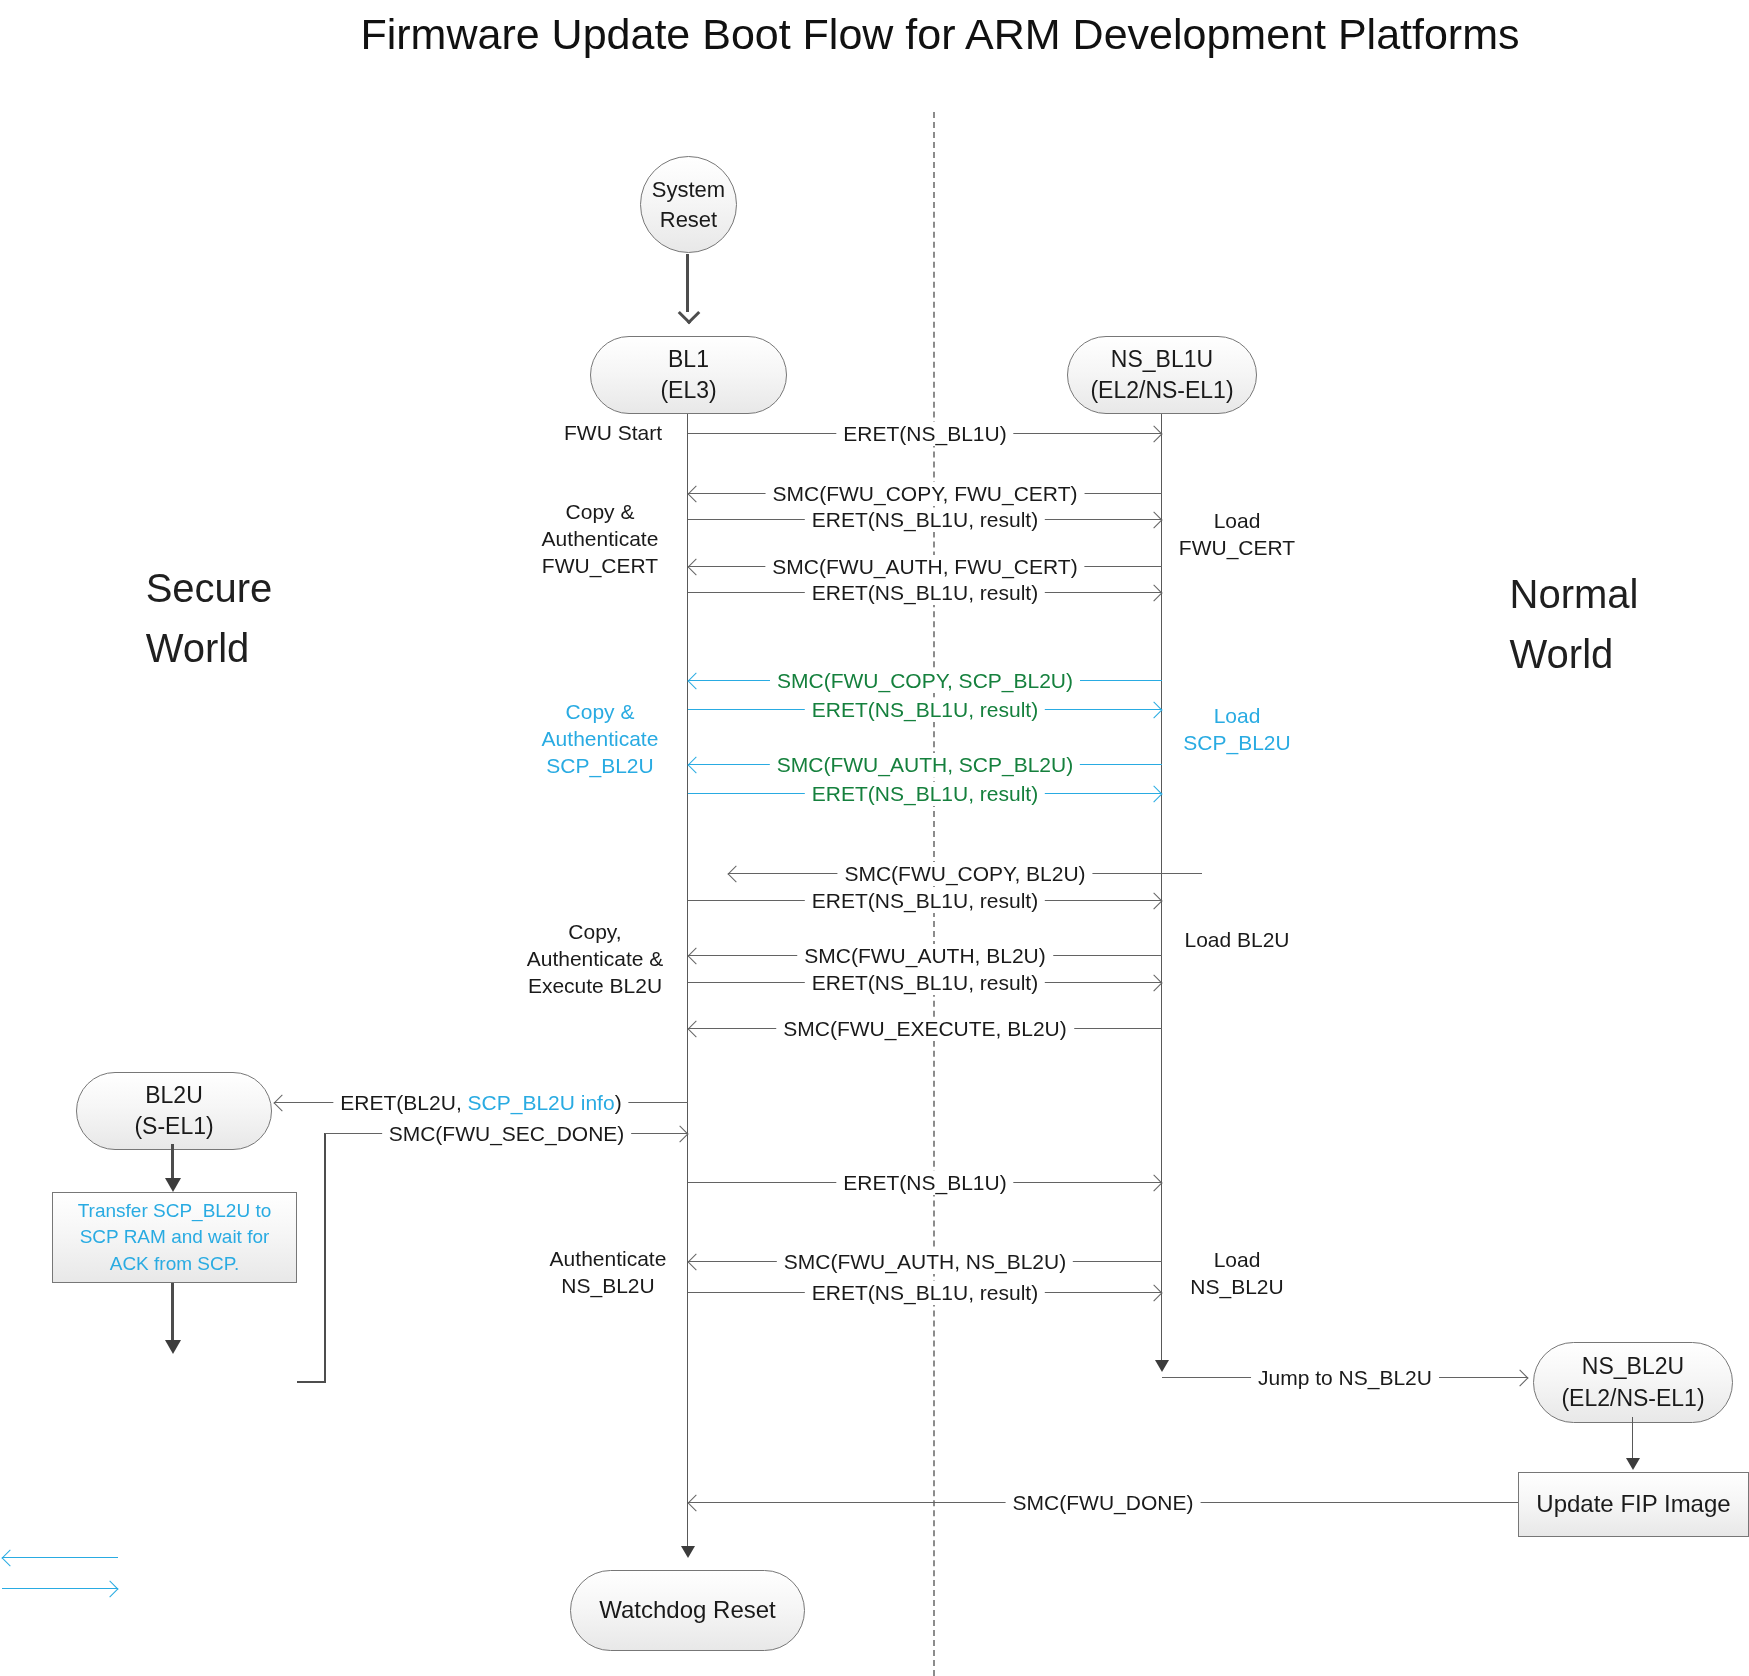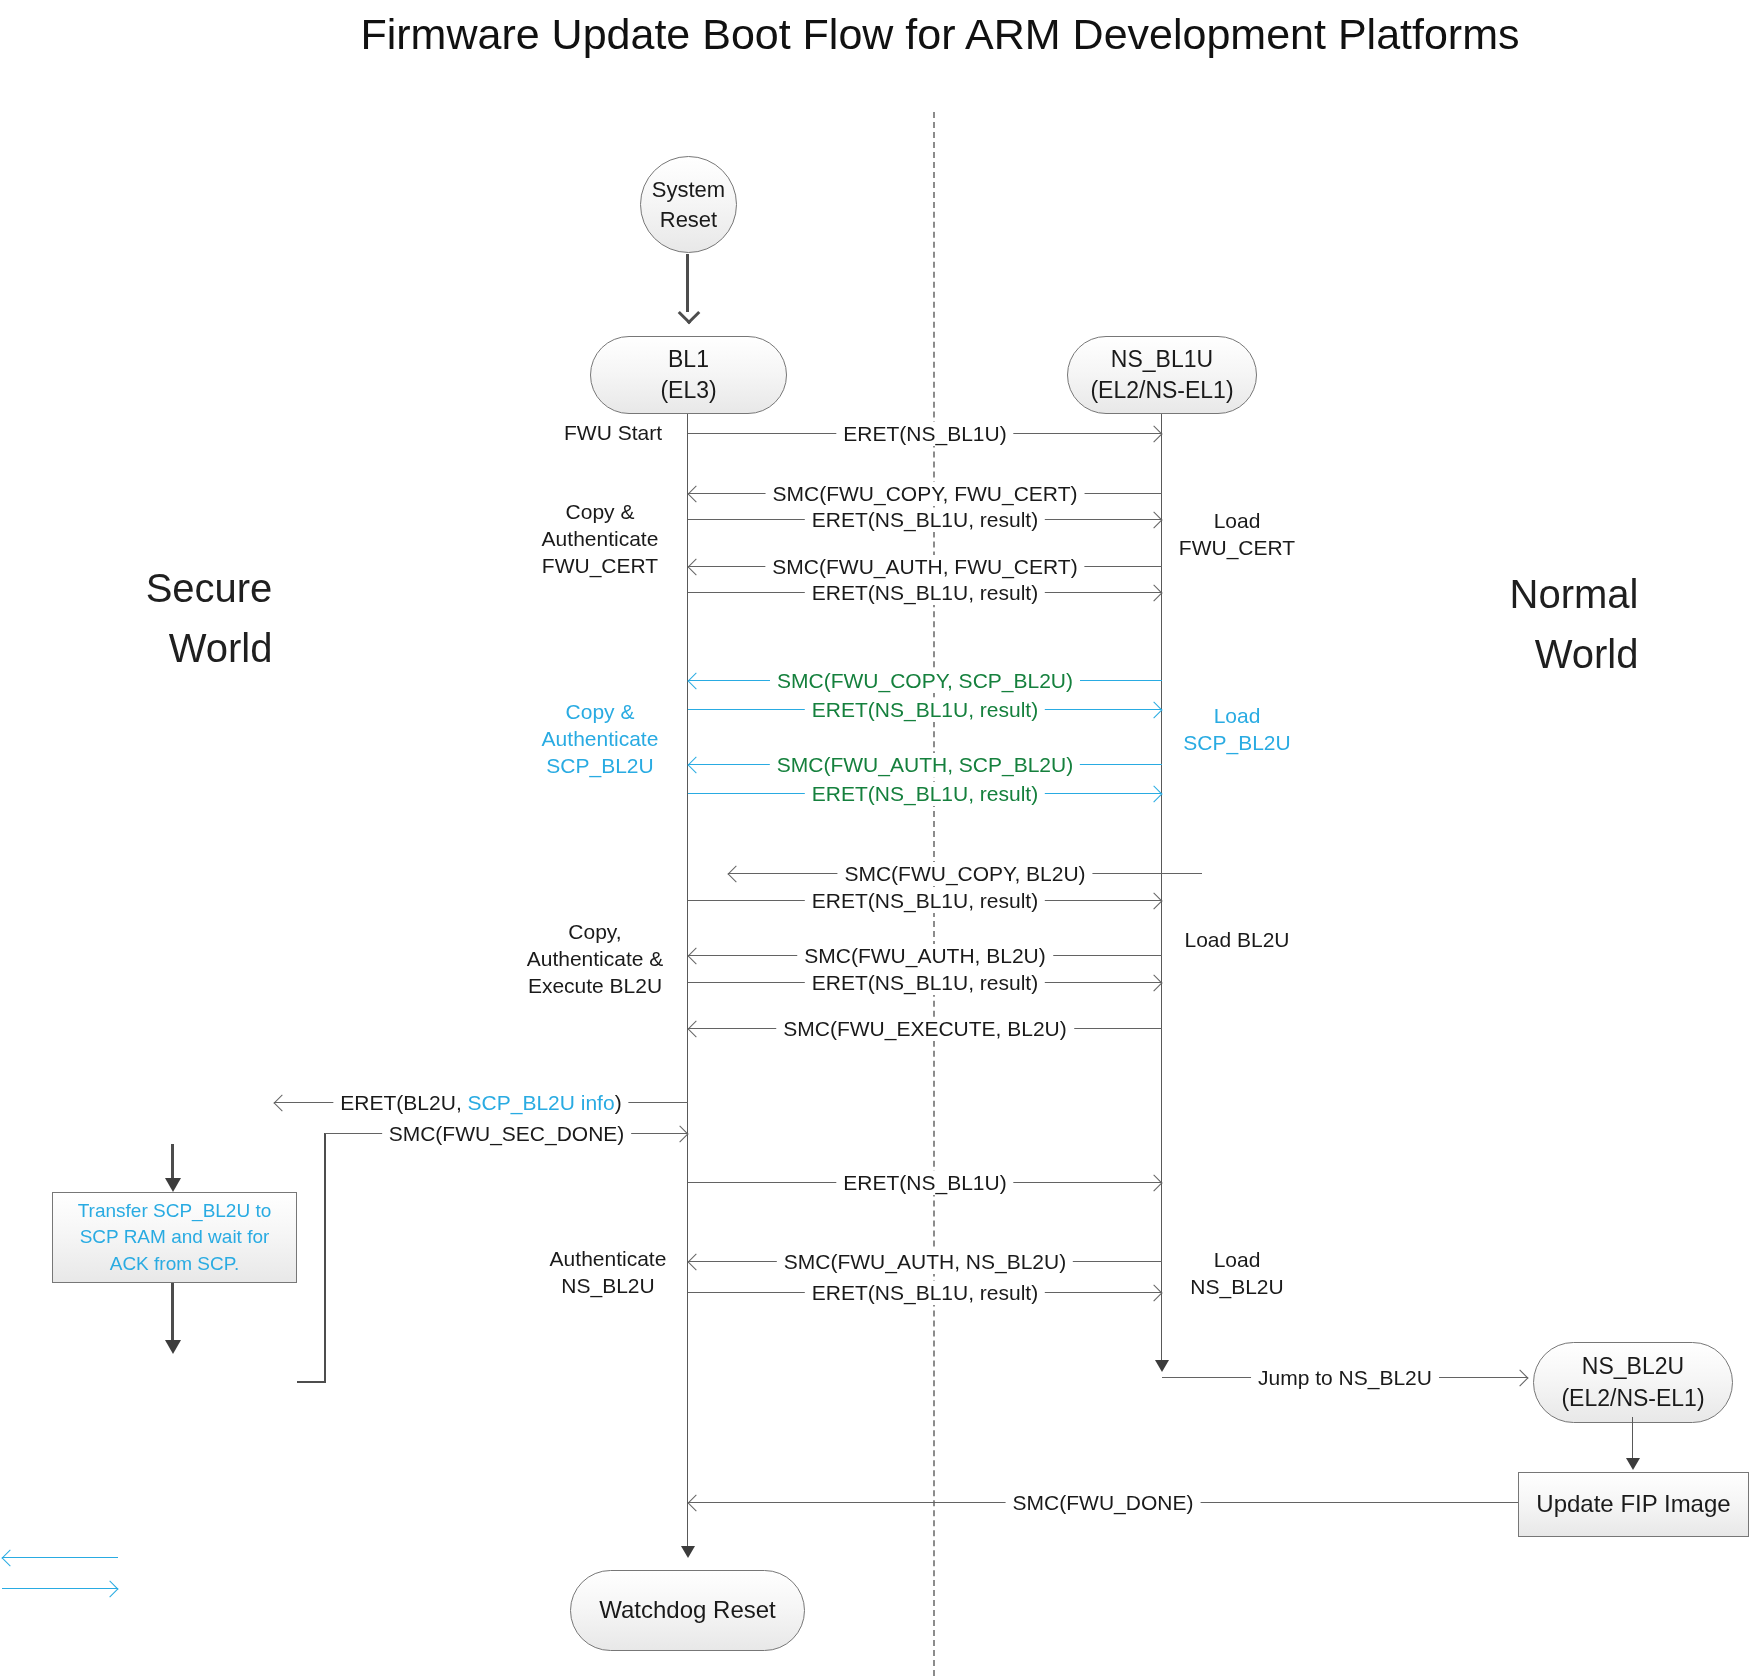--- a/index.html
+++ b/index.html
@@ -5,21 +5,21 @@
   html,body { margin:0; padding:0; background:#ffffff; }
   .canvas {
     position:relative; width:1749px; height:1676px; background:#ffffff;
     font-family:"Liberation Sans", sans-serif; color:#1a1a1a; overflow:hidden;
   }
   .title {
     position:absolute; left:315px; top:10px; width:1250px;
     text-align:center; font-size:43px; font-weight:400; color:#111;
   }
   .world {
-    position:absolute; font-size:40px; color:#1f1f1f; text-align:right;
+    position:absolute; font-size:40px; color:#1f1f1f; text-align:left;
     white-space:pre-line; line-height:1.5; transform:translate(-50%,-50%);
   }
   .dashed-sep {
     position:absolute; width:0; border-left:2px dashed #8c8c8c;
   }
   
   .node {
     position:absolute; box-sizing:border-box;
     border:1.6px solid #777; background:linear-gradient(180deg,#ffffff 0%,#f6f6f6 45%,#e8e8e8 100%);
     display:flex; align-items:center; justify-content:center; text-align:center;
@@ -95,20 +95,22 @@
 
   <div class="vline-thick" style="left:686px; top:254px; height:58px;"></div>
   <div class="chev-down" style="left:681px; top:305px;"></div>
 
   <div class="node circle" style="left:640px; top:156px; width:97px; height:97px;">System
 Reset</div>
   <div class="node pill" style="left:590px; top:330px; width:197px; height:78px;">BL1
 (EL3)</div>
   <div class="node pill" style="left:1067px; top:330px; width:190px; height:78px;">NS_BL1U
 (EL2/NS-EL1)</div>
+  <div class="node pill" style="left:76px; top:1066px; width:196px; height:78px;">BL2U
+(S-EL1)</div>
   <div class="node rect cyan-text" style="left:52px; top:1192px; width:245px; height:91px; font-size:19px; line-height:1.4;">Transfer SCP_BL2U to
 SCP RAM and wait for
 ACK from SCP.</div>
   <div class="node pill" style="left:1533px; top:1336px; width:200px; height:81px;">NS_BL2U
 (EL2/NS-EL1)</div>
   <div class="node pill" style="left:570px; top:1564px; width:235px; height:81px; font-size:24px;">Watchdog Reset</div>
   <div class="node rect" style="left:1518px; top:1472px; width:231px; height:65px; font-size:24px;">Update FIP Image</div>
 
   <div class="vline-thick" style="left:171px; top:1144px; height:36px;"></div>
   <div class="tri-down" style="left:165px; top:1178px;"></div>

